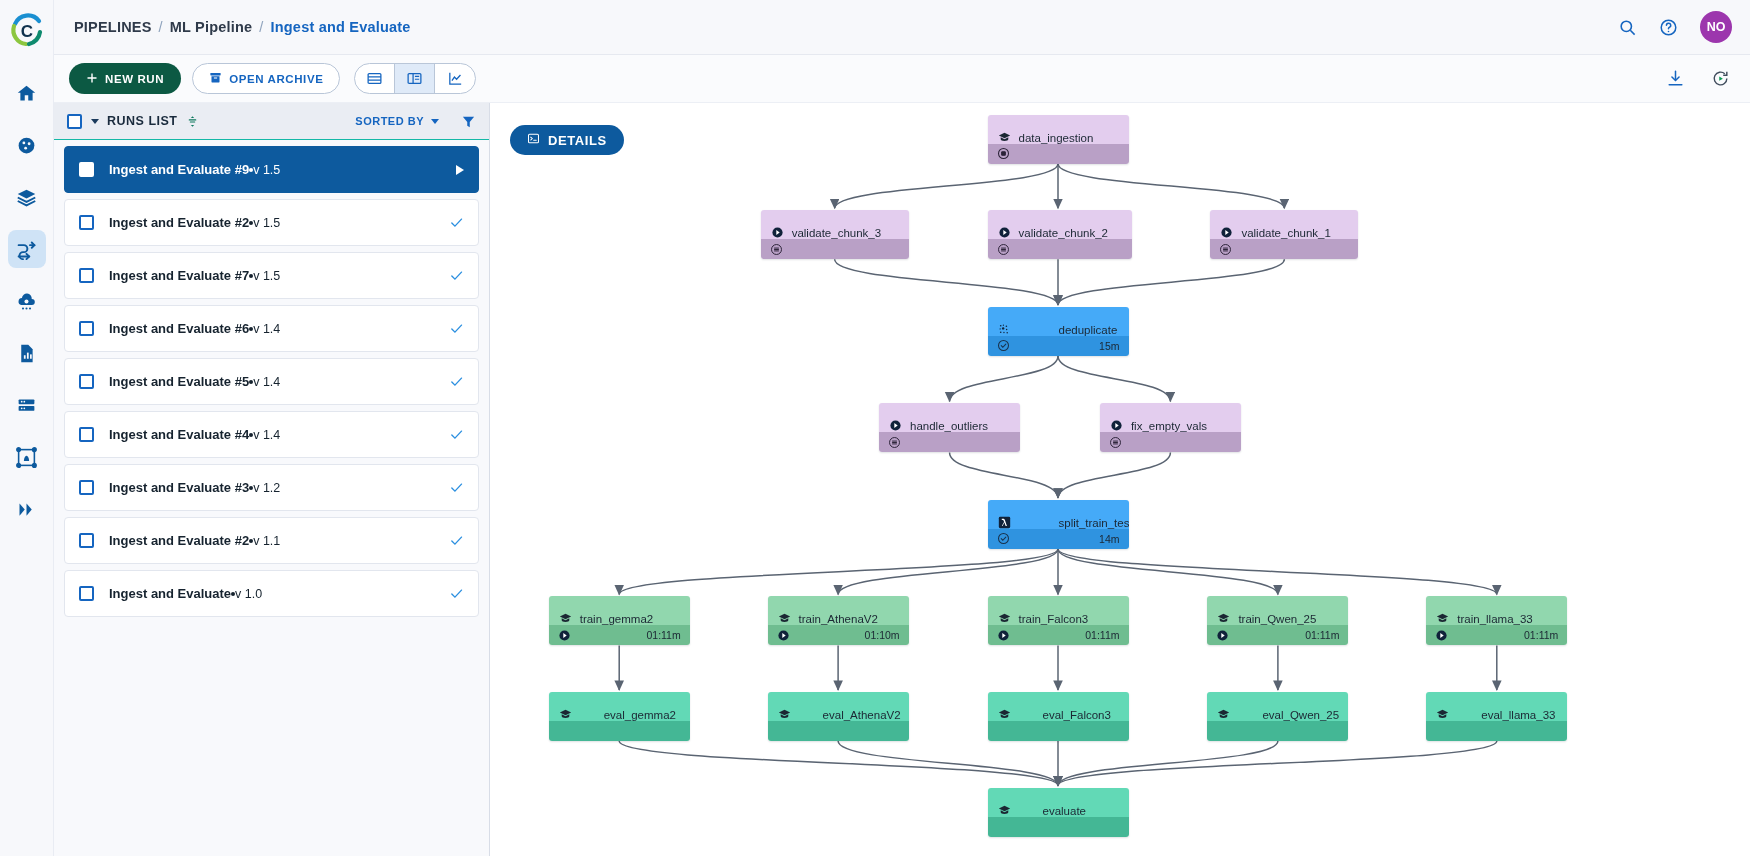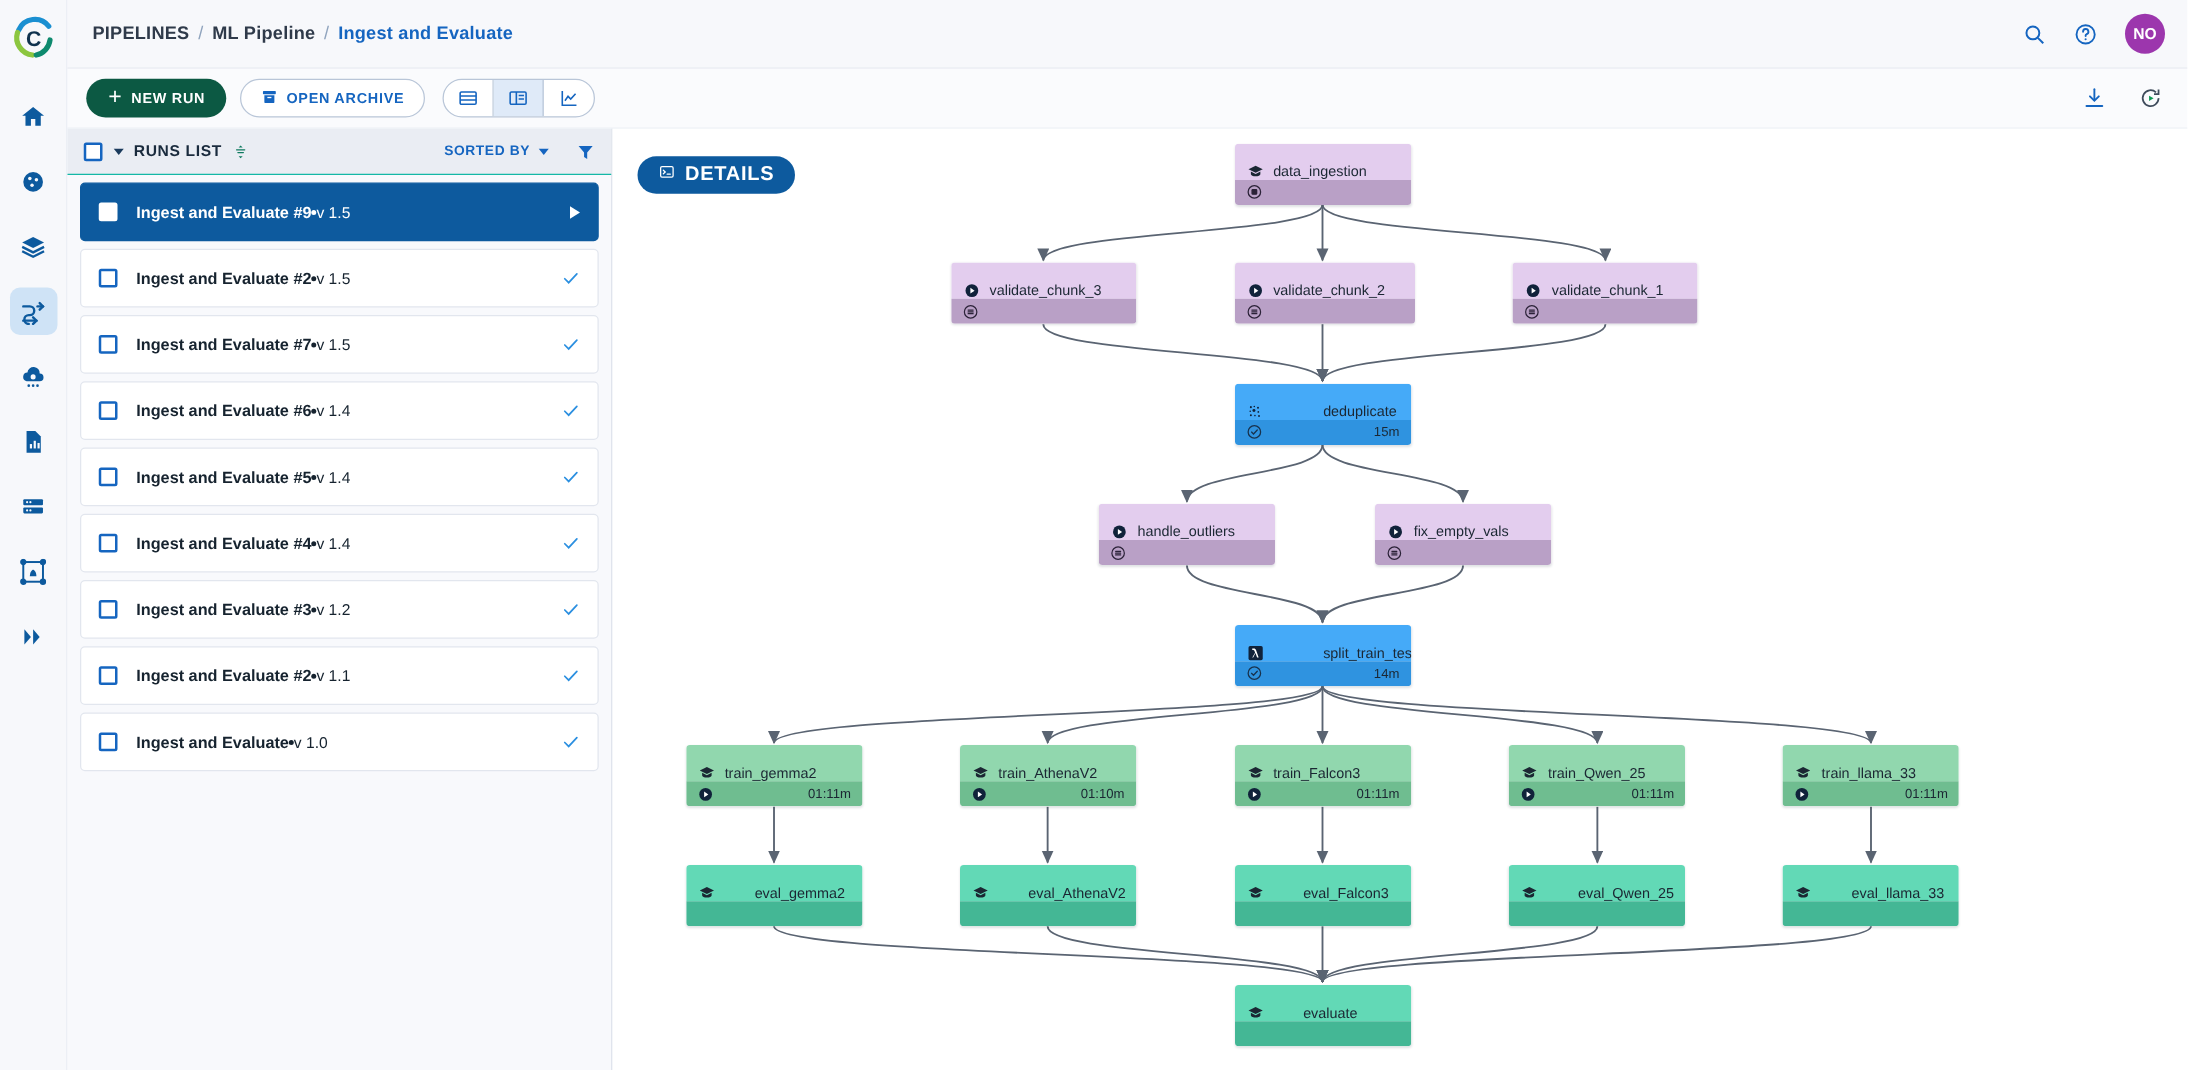--- a/index.html
+++ b/index.html
@@ -111,21 +111,21 @@
   .play-tri { width:0;height:0;border-top:5px solid transparent;border-bottom:5px solid transparent;border-left:8px solid #fff;}
 
   
   #canvas {
     position: absolute; left: 490px; top: 103px; width: 1260px; height: 753px;
     background: #fff; overflow: hidden;
   }
   #btn-details {
     position: absolute; left: 20px; top: 22px; height: 30px; padding: 0 17px;
     border-radius: 15px; background: #0d5a9e; color: #fff; border: none;
-    font-size: 16px; font-weight: 700; letter-spacing: .6px; cursor: pointer;
+    font-size: 13px; font-weight: 700; letter-spacing: .6px; cursor: pointer;
     display: flex; align-items: center; gap: 8px; z-index: 5;
   }
   #edges { position: absolute; left: 0; top: 0; width: 1260px; height: 753px; }
 
   .node {
     position: absolute; border-radius: 3px; overflow: hidden;
     box-shadow: 0 1px 2px rgba(30,40,60,.14);
     cursor: pointer;
   }
   .node .body {

